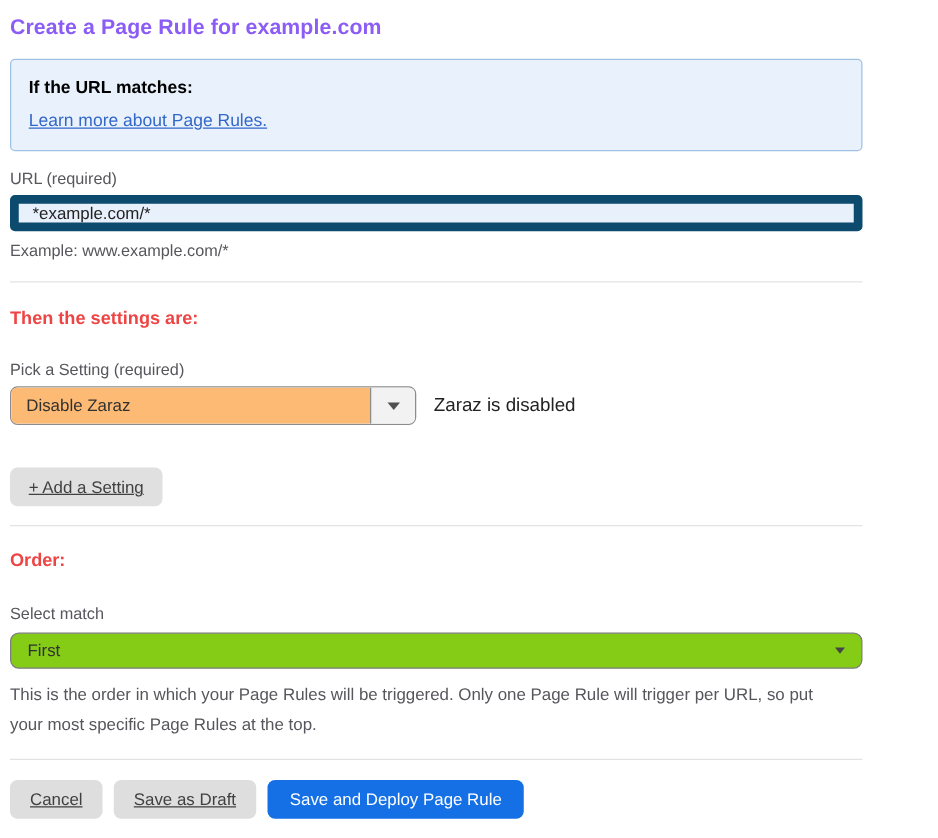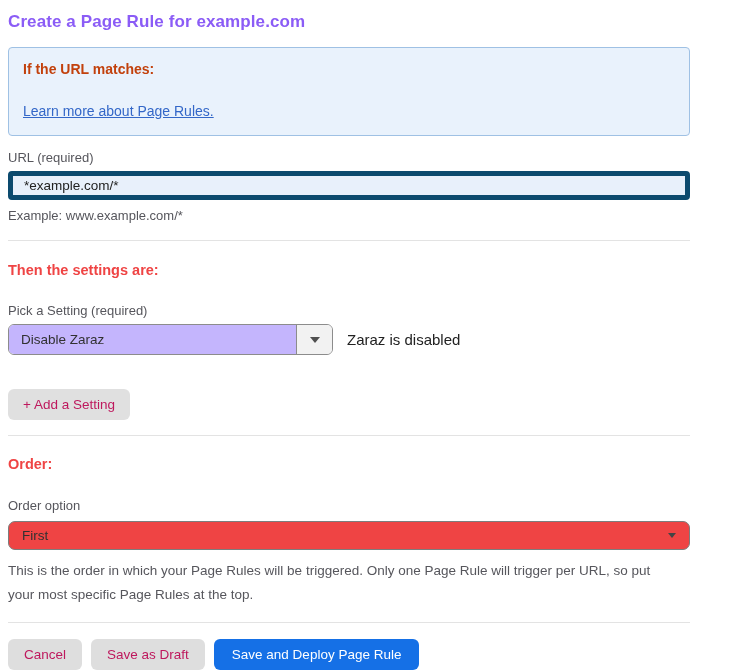--- a/index.html
+++ b/index.html
@@ -25,22 +25,22 @@
     background: #e9f2fc;
     border: 1px solid #9fc1e4;
     border-radius: 4px;
     padding: 11px 14px 13px 14px;
     font-size: 14px;
     line-height: 1.55;
     margin-bottom: 14px;
   }
   .info-box .info-heading {
     font-weight: bold;
-    color: #c2410c;
-    margin-bottom: 18px;
+    color: #000000;
+    margin-bottom: 3px;
   }
   .info-box .info-body {
     color: #2e4a78;
     max-width: 648px;
   }
   .info-box .info-link {
     color: #3367c8;
     text-decoration: underline;
     display: inline-block;
     margin-top: 2px;
@@ -52,21 +52,21 @@
     color: #56565c;
     margin-bottom: 6px;
   }
 
   .url-input {
     display: block;
     width: 100%;
     height: 29px;
     padding: 0 11px;
     background: #e8f0fb;
-    border: 5px solid #0c4a6e;
+    border: 7px solid #0c4a6e;
     border-radius: 4px;
     font-family: "Liberation Sans", "DejaVu Sans", sans-serif;
     font-size: 13.5px;
     color: #222222;
     outline: none;
   }
   .example-text {
     font-size: 13px;
     color: #56565c;
     margin-top: 8px;
@@ -107,21 +107,21 @@
     overflow: hidden;
     cursor: pointer;
   }
   .setting-select .select-value {
     flex: 1;
     font-size: 13.5px;
     color: #313131;
     padding: 0 12px;
     display: flex;
     align-items: center;
-    background: #c4b5fd;
+    background: #fdba74;
   }
   .setting-select .select-arrow-btn {
     width: 36px;
     border-left: 1px solid #8c8c8c;
     background: #f2f2f2;
     display: flex;
     align-items: center;
     justify-content: center;
   }
   .tri-down {
@@ -141,33 +141,34 @@
     display: inline-block;
     border: none;
     border-radius: 6px;
     font-family: "Liberation Sans", "DejaVu Sans", sans-serif;
     font-size: 13.5px;
     cursor: pointer;
     white-space: nowrap;
   }
   .btn-gray {
     background: #dedede;
-    color: #be185d;
+    color: #404040;
     padding: 8px 16px;
+    text-decoration: underline;
   }
   .add-setting-btn {
     margin-top: 34px;
     padding: 8px 15px;
     background: #e0e0e0;
   }
 
   .order-select {
     width: 100%;
     height: 29px;
-    background: #ef4444;
+    background: #84cc16;
     border: 1px solid #7d7d7d;
     border-radius: 7px;
     display: flex;
     align-items: center;
     justify-content: space-between;
     padding: 0 13px;
     margin-top: 8px;
     cursor: pointer;
   }
   .order-select .select-value {
@@ -231,21 +232,21 @@
     </div>
     <div class="status-text">Zaraz is disabled</div>
   </div>
 
   <button class="btn btn-gray add-setting-btn">+ Add a Setting</button>
 
   <hr class="divider divider-2">
 
   <div class="section-heading order-heading">Order:</div>
 
-  <div class="field-label select-label">Order option</div>
+  <div class="field-label select-label">Select match</div>
 
   <div class="order-select">
     <span class="select-value">First</span>
     <span class="tri-down"></span>
   </div>
 
   <div class="help-text">This is the order in which your Page Rules will be triggered. Only one Page Rule will trigger per URL, so put your most specific Page Rules at the top.</div>
 
   <hr class="divider divider-3">
 

